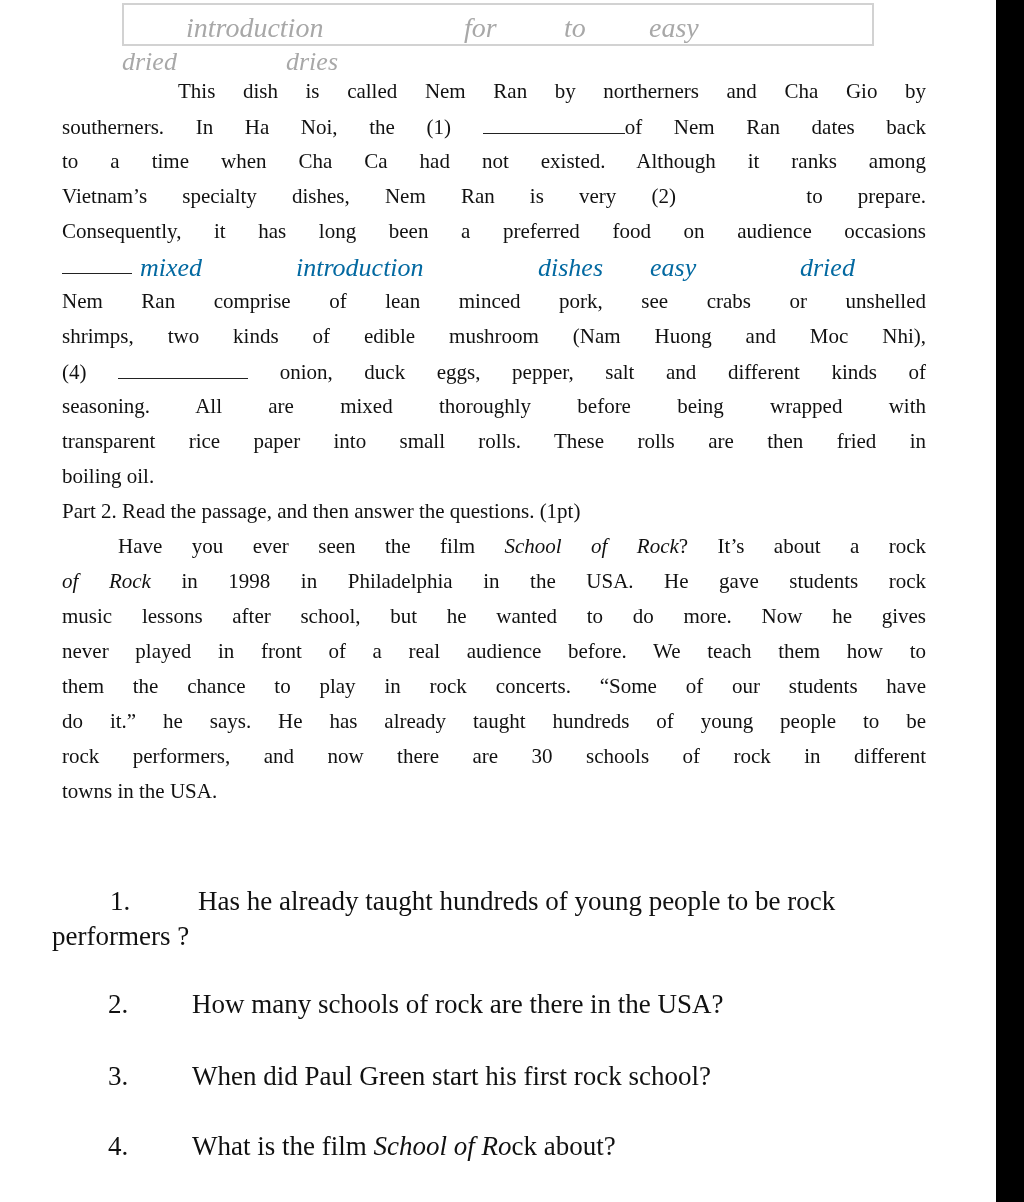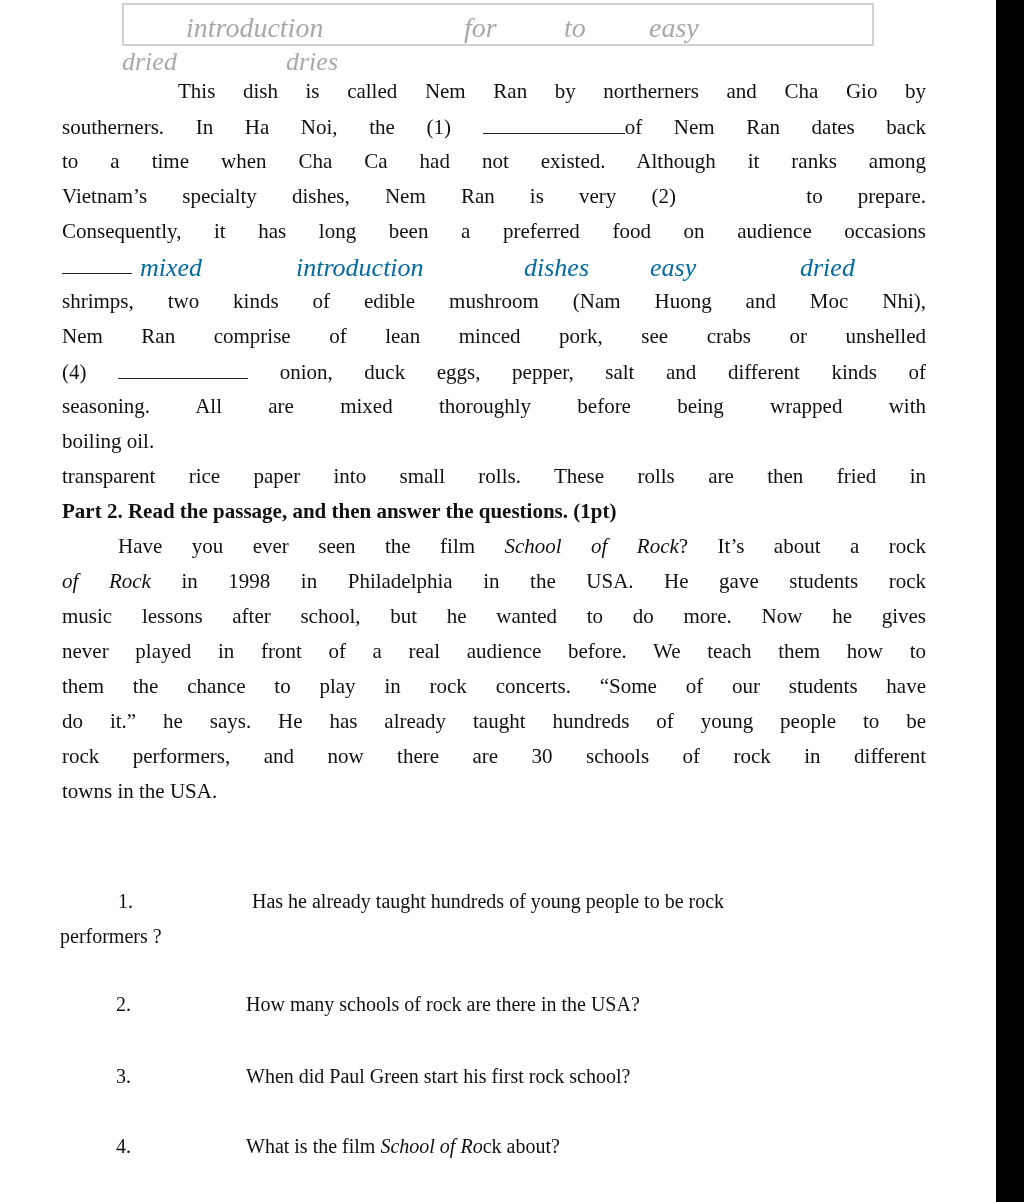--- a/index.html
+++ b/index.html
@@ -27,28 +27,28 @@
     font-size: 21px; line-height: 35px;
   }
   .line {
     display: block; height: 35px; white-space: nowrap; text-align: justify; text-align-last: justify;
   }
   .line.last { text-align-last: left; }
   .indent-1 { padding-left: 116px; }
   .indent-2 { padding-left: 56px; }
   .blank { display: inline-block; border-bottom: 1.5px solid #222; height: 24px; vertical-align: baseline; }
   .gap { display: inline-block; }
-  .bold { font-weight: bold; }
+  .bold { font-weight: normal; }
   .it { font-style: italic; }
   .ghost {
     position: absolute; font-style: italic; color: #0369a1; font-size: 26px; line-height: 30px;
   }
-  .q-row { position: absolute; left: 60px; font-size: 20px; line-height: 35px; white-space: nowrap; }
+  .q-row { position: absolute; left: 52px; font-size: 27px; line-height: 35px; white-space: nowrap; }
   .q-num { position: absolute; }
-  .q-text { position: absolute; margin-left: 46px; }
+  .q-text { position: absolute; }
 </style>
 </head>
 <body>
 
 <div class="black-bar"></div>
 
 <div class="wordbox">
   <span class="wb-word" style="left:62px">introduction</span>
   <span class="wb-word" style="left:340px">for</span>
   <span class="wb-word" style="left:440px">to</span>
@@ -67,48 +67,48 @@
     <span class="line">to a time when Cha Ca had not existed. Although it ranks among</span>
     <span class="line">
       <span>Vietnam’s specialty dishes, Nem Ran is very (2)</span>
       <span class="gap" style="width:60px"></span>
       <span>to prepare.</span>
     </span>
     <span class="line">Consequently, it has long been a preferred food on audience occasions</span>
     <span class="line">
       <span class="blank" style="width:70px"></span>
     </span>
+    <span class="line">Nem Ran comprise of lean minced pork, see crabs or unshelled</span>
     <span class="line">shrimps, two kinds of edible mushroom (Nam Huong and Moc Nhi),</span>
-    <span class="line">Nem Ran comprise of lean minced pork, see crabs or unshelled</span>
     <span class="line">
       <span>(4)</span>
       <span class="blank" style="width:130px"></span>
       <span>onion, duck eggs, pepper, salt and different kinds of</span>
     </span>
     <span class="line">seasoning. All are mixed thoroughly before being wrapped with</span>
+    <span class="line">transparent rice paper into small rolls. These rolls are then fried in</span>
     <span class="line last">boiling oil.</span>
-    <span class="line">transparent rice paper into small rolls. These rolls are then fried in</span>
   </div>
 
   <span class="line last bold">Part 2. Read the passage, and then answer the questions. (1pt)</span>
   <div>
     <span class="line indent-2"><span>Have you ever seen the film</span> <span class="it">School of Rock</span><span>? It’s about a rock</span></span>
     <span class="line"><span class="it">of Rock</span> <span>in 1998 in Philadelphia in the USA. He gave students rock</span></span>
     <span class="line">music lessons after school, but he wanted to do more. Now he gives</span>
     <span class="line">never played in front of a real audience before. We teach them how to</span>
     <span class="line">them the chance to play in rock concerts. “Some of our students have</span>
     <span class="line">do it.” he says. He has already taught hundreds of young people to be</span>
     <span class="line">rock performers, and now there are 30 schools of rock in different</span>
     <span class="line last">towns in the USA.</span>
   </div>
 </div>
 
 <span class="ghost" style="left:140px; top:253px">mixed</span>
 <span class="ghost" style="left:296px; top:253px">introduction</span>
-<span class="ghost" style="left:524px; top:253px">dishes</span>
+<span class="ghost" style="left:538px; top:253px">dishes</span>
 <span class="ghost" style="left:650px; top:253px">easy</span>
 <span class="ghost" style="left:800px; top:253px">dried</span>
 
 <div>
   <div class="q-row" style="top:884px; width:864px">
     <span class="q-num" style="left:58px">1.</span>
     <span class="q-text" style="left:146px">Has he already taught hundreds of young people to be rock</span>
   </div>
   <div class="q-row" style="top:919px">
     <span>performers ?</span>

